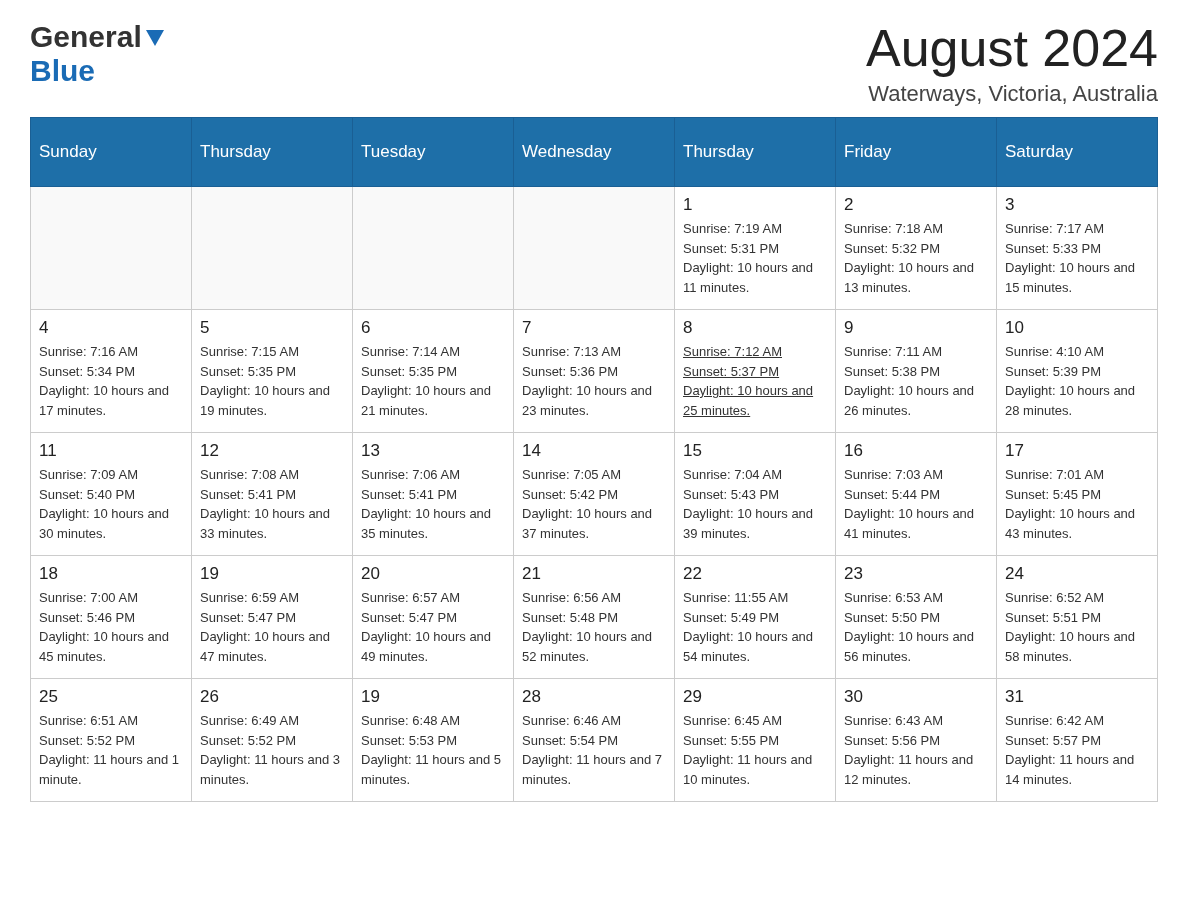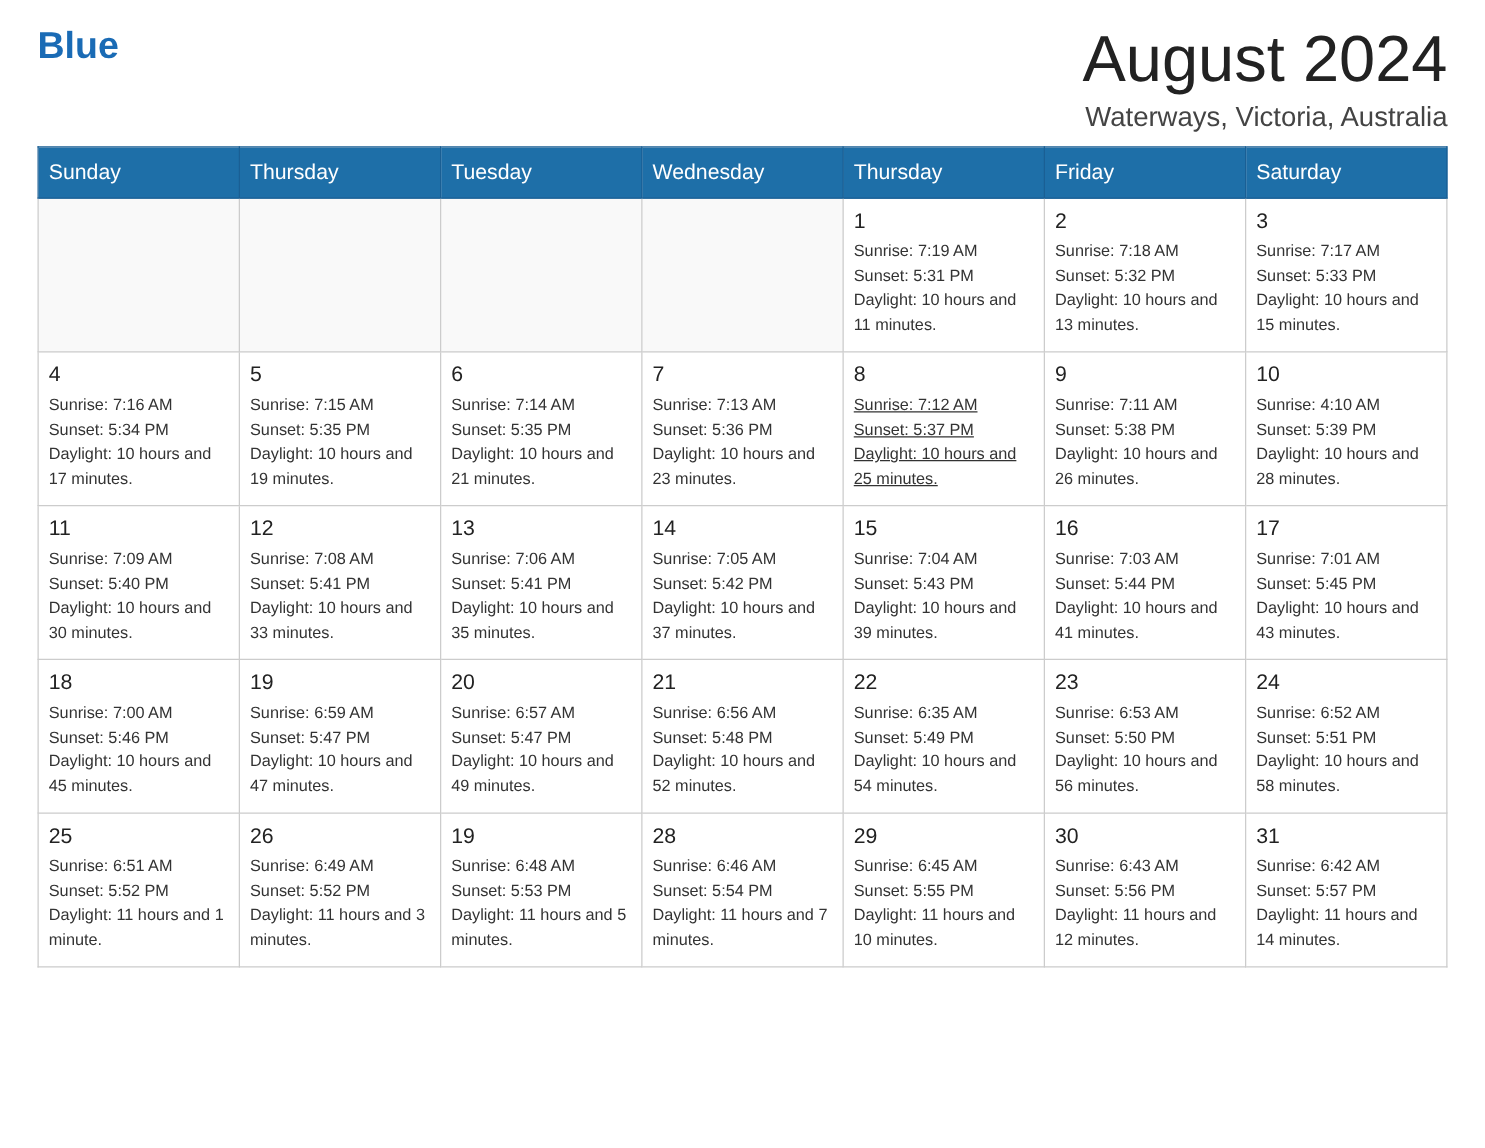--- a/index.html
+++ b/index.html
@@ -36,21 +36,21 @@
       margin-top: 4px;
     }
     .calendar {
       width: 100%;
       border-collapse: collapse;
       margin-top: 10px;
     }
     .calendar th {
       background-color: #1e6fa8;
       color: #fff;
-      padding: 10px 8px;
+      padding: 24px 8px;
       font-size: 17px;
       font-weight: normal;
       text-align: left;
       border: 1px solid #1a5f94;
     }
     .calendar td {
       vertical-align: top;
       padding: 8px 8px 12px 8px;
       border: 1px solid #ccc;
       width: calc(100% / 7);
@@ -85,20 +85,26 @@
       font-size: 30px;
       font-weight: bold;
       color: #1a6bb5;
     }
   </style>
 </head>
 <body>
 
 <div class="header">
   <div class="logo">
+    <div class="logo-row">
+      <span class="general-text">General</span>
+      <svg width="22" height="22" viewBox="0 0 22 22" style="margin: 0 1px 0 2px; vertical-align: middle;">
+        <polygon points="2,4 20,4 11,20" fill="#1a6bb5"></polygon>
+      </svg>
+    </div>
     <span class="blue-text">Blue</span>
   </div>
   <div class="title-block">
     <div class="month-title">August 2024</div>
     <div class="location">Waterways, Victoria, Australia</div>
   </div>
 </div>
 
 <table class="calendar">
   <thead>
@@ -245,21 +251,21 @@
 Daylight: 10 hours and 49 minutes.</div>
         </td>
         <td>
           <span class="day-number">21</span>
           <div class="day-info" style="white-space: pre-line;">Sunrise: 6:56 AM
 Sunset: 5:48 PM
 Daylight: 10 hours and 52 minutes.</div>
         </td>
         <td>
           <span class="day-number">22</span>
-          <div class="day-info" style="white-space: pre-line;">Sunrise: 6:35 AM
+          <div class="day-info" style="white-space: pre-line;">Sunrise: 11:55 AM
 Sunset: 5:49 PM
 Daylight: 10 hours and 54 minutes.</div>
         </td>
         <td>
           <span class="day-number">23</span>
           <div class="day-info" style="white-space: pre-line;">Sunrise: 6:53 AM
 Sunset: 5:50 PM
 Daylight: 10 hours and 56 minutes.</div>
         </td>
         <td>

